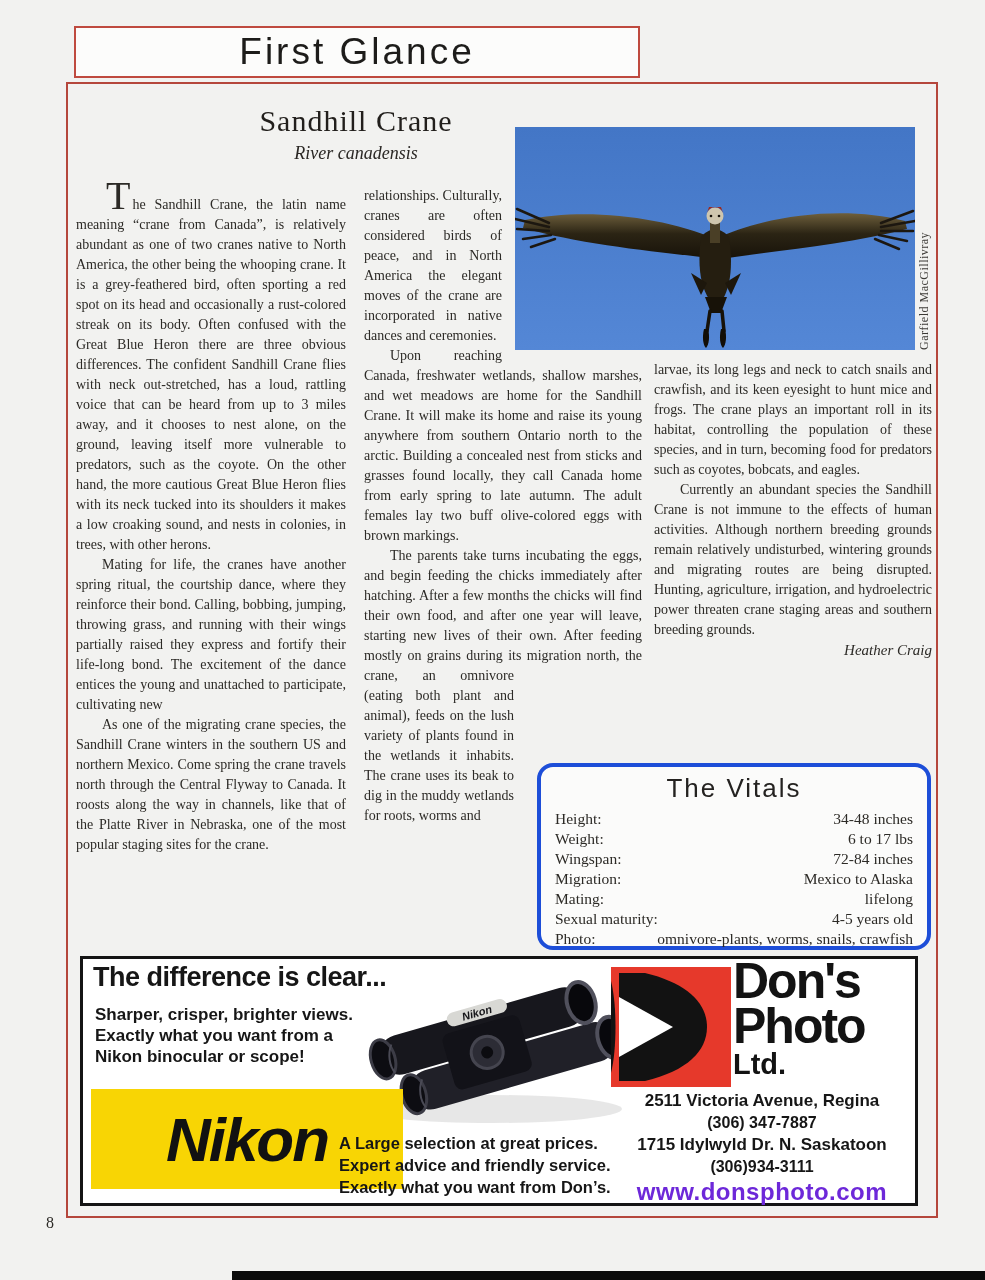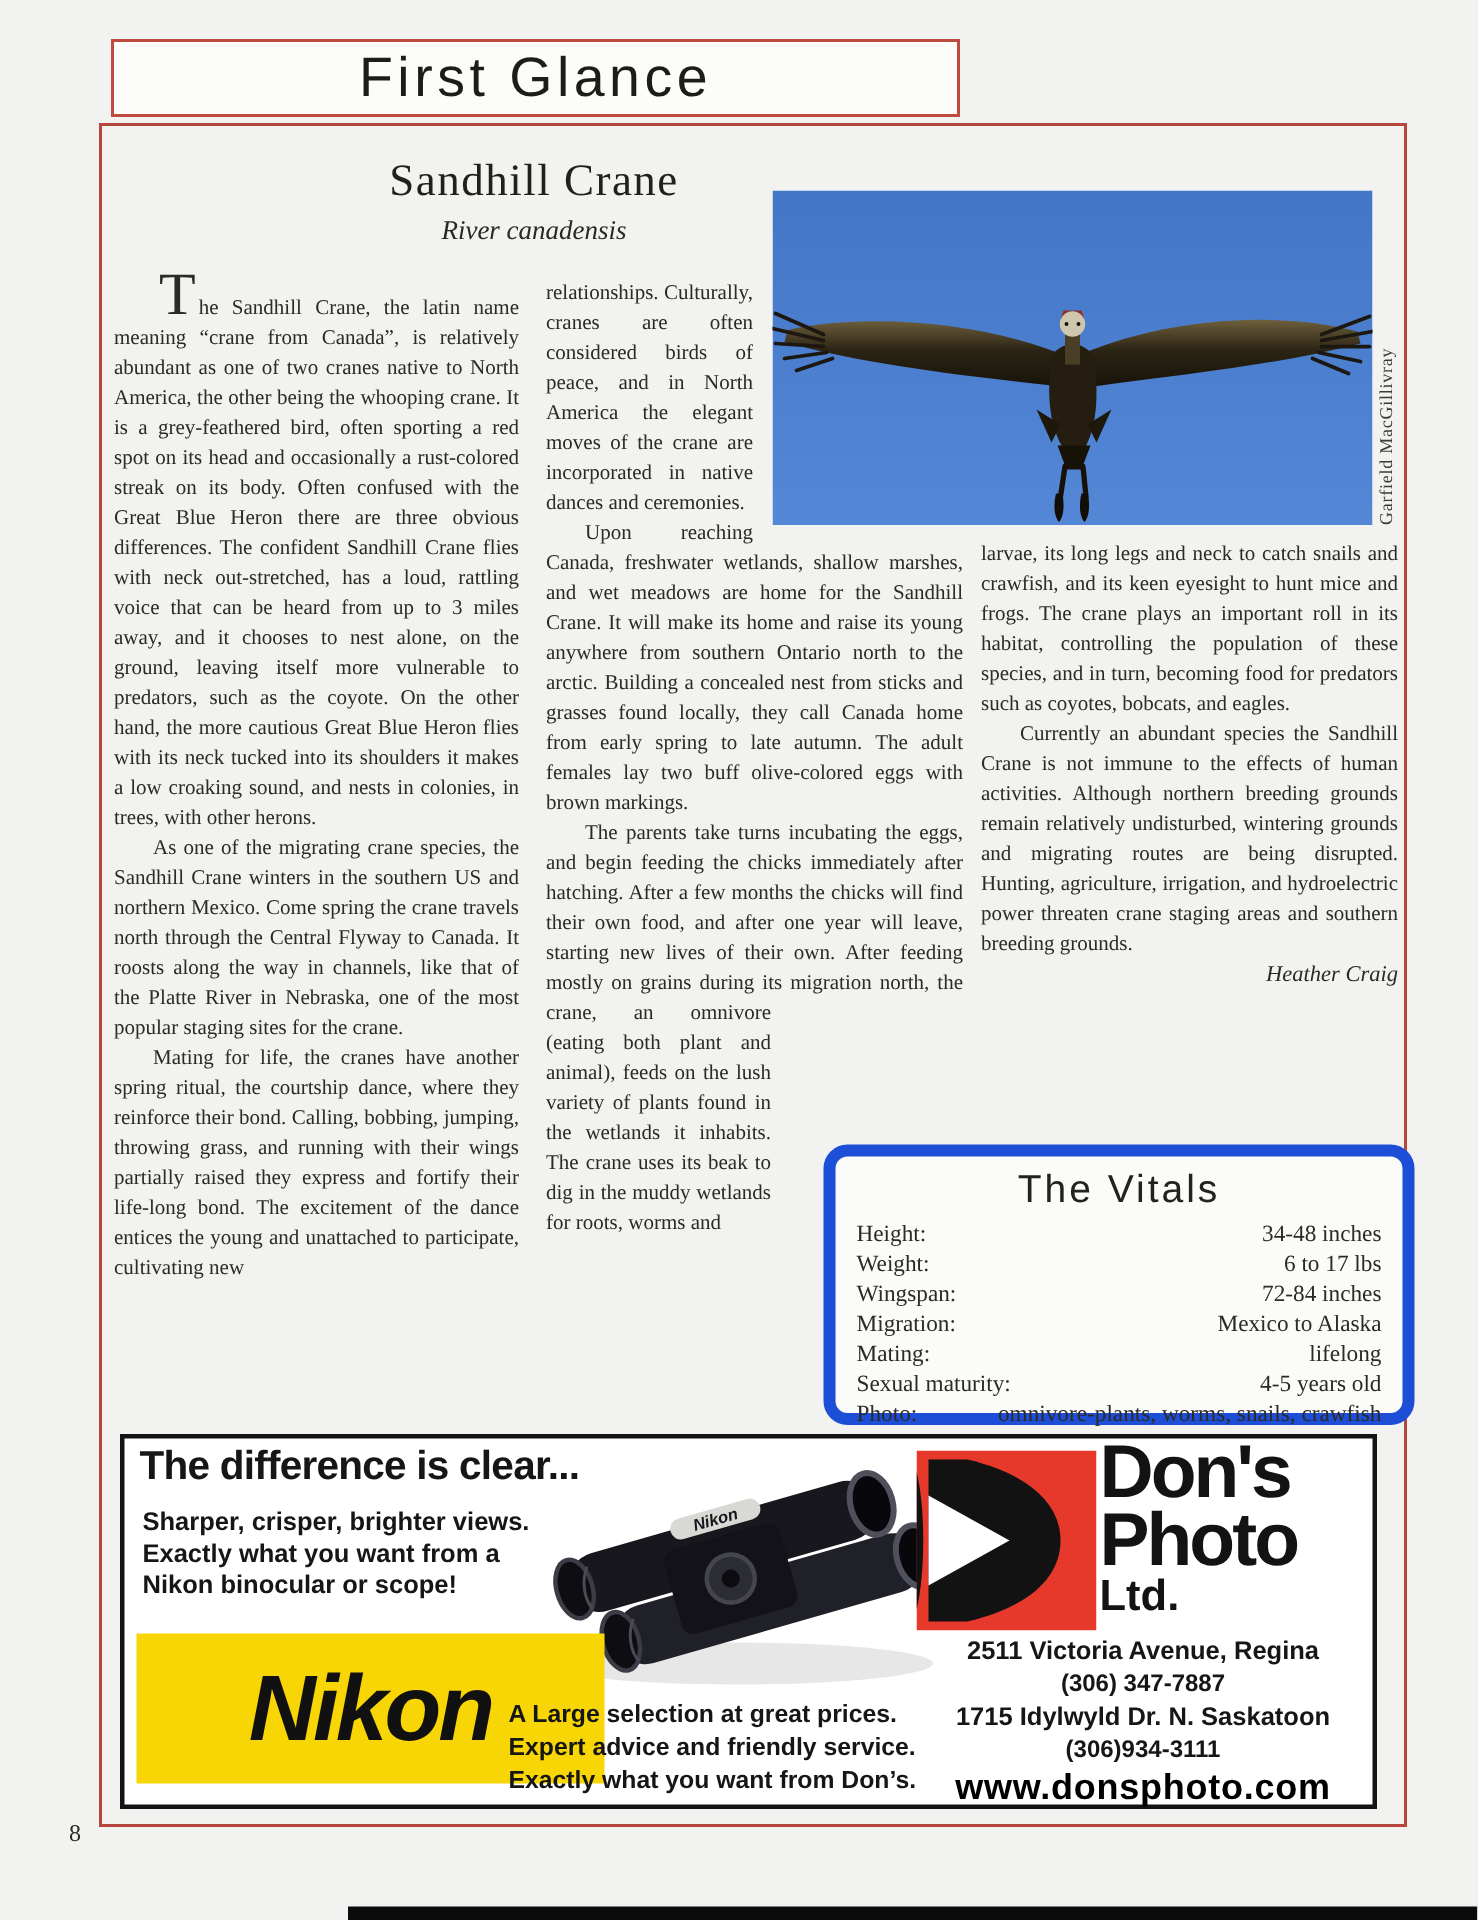--- a/index.html
+++ b/index.html
@@ -52,23 +52,22 @@
   .dropcap {
     font-size:40px; line-height:20px; margin-left:30px; margin-right:2px;
     color:#2c2a26;
   }
   .photo-spacer  { float:right; width:140px; height:180px; }
   .vitals-spacer { float:right; width:128px; height:420px; }
   .byline { text-align:right; font-style:italic; font-size:15px; margin-top:2px; }
   
   .vitals {
     position:absolute; left:537px; top:763px; width:394px; height:187px;
-    background:#fbfbfa; border:8px solid #1d4ed8; border-radius:16px; z-index:2;
+    background:#fbfbfa; border:4px solid #1d4ed8; border-radius:16px; z-index:2;
     padding:6px 14px 0 14px;
-    margin-left:12px;
   }
   .vitals-title {
     text-align:center; font-family:"Liberation Sans", sans-serif;
     font-size:26px; letter-spacing:2px; color:#242220; margin-bottom:5px;
   }
   .vitals-row { display:flex; justify-content:space-between; font-size:15.5px; line-height:20px; }
   .vitals-row .v { text-align:center; }
   
   .ad {
     position:absolute; left:80px; top:956px; width:838px; height:250px;
@@ -86,21 +85,21 @@
   }
   .binocs { position:absolute; left:244px; top:8px; width:330px; height:168px; }
   .ad-mid { position:absolute; left:256px; top:173px; font-size:16.5px; line-height:22px; font-weight:bold; }
   .dons-logo { position:absolute; left:528px; top:8px; width:120px; height:120px; }
   .dons-brand { position:absolute; left:650px; top:0px; line-height:0; }
   .dons-line { font-size:50px; font-weight:bold; letter-spacing:-2px; line-height:45px; color:#131313; }
   .dons-ltd  { font-size:29px; font-weight:bold; line-height:30px; color:#131313; }
   .dons-addr { position:absolute; left:518px; top:131px; width:322px; text-align:center; font-weight:bold; }
   .addr-s { font-size:17px; line-height:21px; }
   .addr-l { font-size:16px; line-height:23px; }
-  .dons-web { font-size:24px; line-height:27px; color:#000000; letter-spacing:0.5px; }
+  .dons-web { font-size:24px; line-height:27px; color:#6d28d9; letter-spacing:0.5px; }
   
   .page-number { position:absolute; left:46px; top:1214px; font-size:16px; color:#2c2a26; }
   .bottom-bar { position:absolute; left:232px; top:1271px; width:753px; height:9px; background:#0b0b0b; }
 </style>
 </head>
 <body>
 
 <div class="page">
 
   <div class="frame"></div>
@@ -161,22 +160,22 @@
           <path d="M207,184 L209,204"></path>
       </g>
       <path d="M189,202 C187,210 188,218 191,221 C194,218 195,209 193,202 Z" fill="#120e06"></path>
       <path d="M206,202 C204,210 205,218 208,221 C211,218 212,209 210,202 Z" fill="#120e06"></path>
     </svg>
   </div>
   <div class="photo-credit">Garfield MacGillivray</div>
 
   <div class="col" id="col1">
     <p><span class="dropcap">T</span><span>he Sandhill Crane, the latin name meaning “crane from Canada”, is relatively abundant as one of two cranes native to North America, the other being the whooping crane. It is a grey-feathered bird, often sporting a red spot on its head and occasionally a rust-colored streak on its body. Often confused with the Great Blue Heron there are three obvious differences. The confident Sandhill Crane flies with neck out-stretched, has a loud, rattling voice that can be heard from up to 3 miles away, and it chooses to nest alone, on the ground, leaving itself more vulnerable to predators, such as the coyote. On the other hand, the more cautious Great Blue Heron flies with its neck tucked into its shoulders it makes a low croaking sound, and nests in colonies, in trees, with other herons.</span></p>
+    <p class="ind">Mating for life, the cranes have another spring ritual, the courtship dance, where they reinforce their bond. Calling, bobbing, jumping, throwing grass, and running with their wings partially raised they express and fortify their life-long bond. The excitement of the dance entices the young and unattached to participate, cultivating new</p>
     <p class="ind">As one of the migrating crane species, the Sandhill Crane winters in the southern US and northern Mexico. Come spring the crane travels north through the Central Flyway to Canada. It roosts along the way in channels, like that of the Platte River in Nebraska, one of the most popular staging sites for the crane.</p>
-    <p class="ind">Mating for life, the cranes have another spring ritual, the courtship dance, where they reinforce their bond. Calling, bobbing, jumping, throwing grass, and running with their wings partially raised they express and fortify their life-long bond. The excitement of the dance entices the young and unattached to participate, cultivating new</p>
   </div>
 
   <div class="col" id="col2">
     <div class="photo-spacer"></div>
     <p>relationships. Culturally, cranes are often considered birds of peace, and in North America the elegant moves of the crane are incorporated in native dances and ceremonies.</p>
     <p class="ind">Upon reaching Canada, freshwater wetlands, shallow marshes, and wet meadows are home for the Sandhill Crane. It will make its home and raise its young anywhere from southern Ontario north to the arctic. Building a concealed nest from sticks and grasses found locally, they call Canada home from early spring to late autumn. The adult females lay two buff olive-colored eggs with brown markings.</p>
     <p class="ind"><span>The parents take turns incubating the eggs, and begin feeding the chicks immediately after hatching. After a few months the chicks will find their own food, and after one year will leave, starting new lives of their own. After feeding mostly on grains during its migration north, the</span> <span class="vitals-spacer"></span><span>crane, an omnivore (eating both plant and animal), feeds on the lush variety of plants found in the wetlands it inhabits. The crane uses its beak to dig in the muddy wetlands for roots, worms and</span></p>
   </div>
 
   <div class="col" id="col3">

